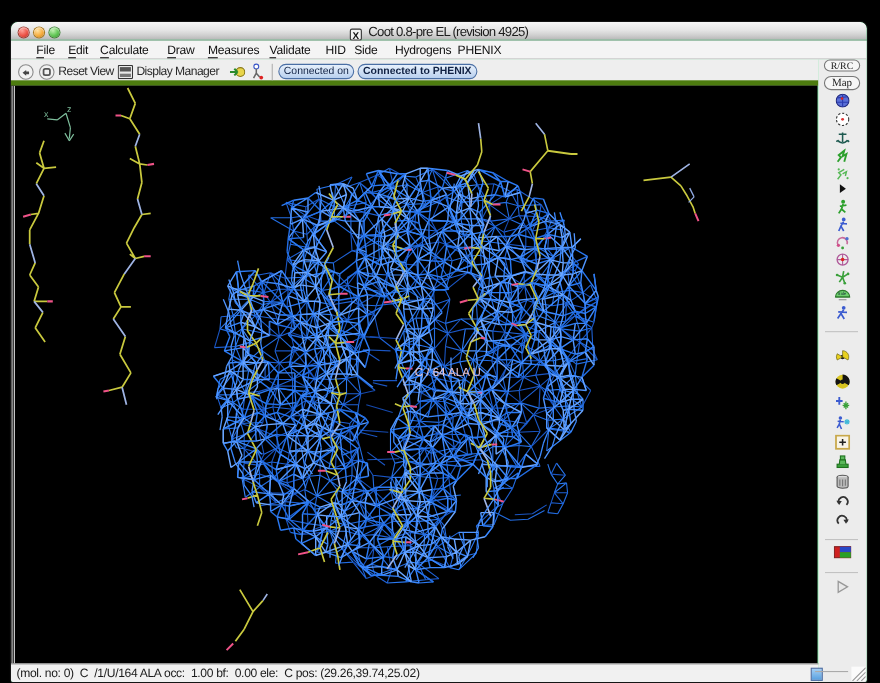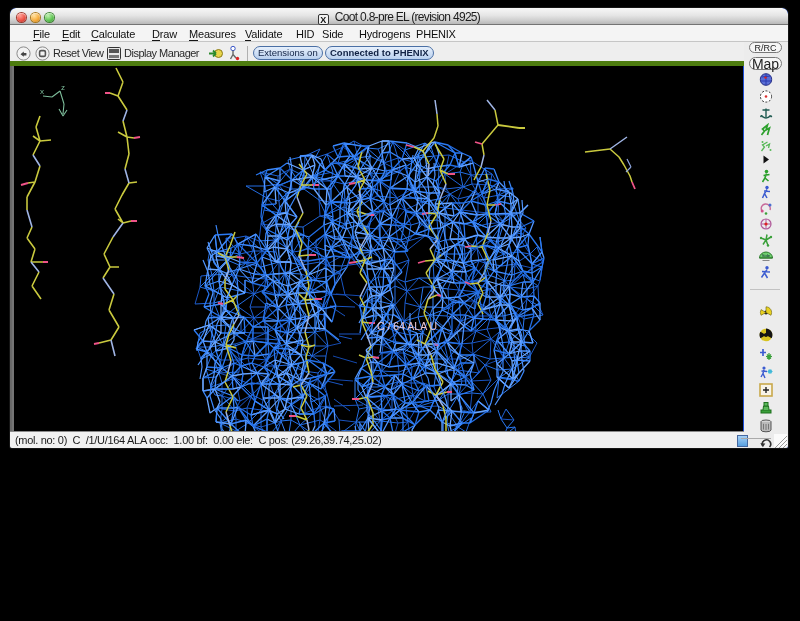--- a/index.html
+++ b/index.html
@@ -1,25 +1,25 @@
 <!DOCTYPE html>
 <html><head><meta charset="utf-8"><style>
 * { margin:0; padding:0; box-sizing:border-box; }
 html,body { width:800px; height:621px; background:#000; font-family:"Liberation Sans",sans-serif; overflow:hidden; position:relative; }
-#win { position:absolute; left:10px; top:8px; width:778px; height:440px; background:#1d4ed8; border-radius:6px 6px 2px 2px; box-shadow:0 0 0 1px #151515, 0 6px 16px rgba(0,0,0,.85); overflow:hidden; }
+#win { position:absolute; left:10px; top:20px; width:778px; height:600px; background:#86efac; border-radius:6px 6px 2px 2px; box-shadow:0 0 0 1px #151515, 0 6px 16px rgba(0,0,0,.85); overflow:hidden; }
 #titlebar { position:absolute; left:0; top:0; width:100%; height:17px; background:linear-gradient(#f7f7f7,#e6e6e6 45%,#d2d2d2 72%,#b8b8b8); border-bottom:1px solid #737373; border-radius:6px 6px 0 0; }
 .tl { position:absolute; top:5px; width:9px; height:9px; border-radius:50%; }
 #titletext { position:absolute; top:2px; width:100%; text-align:center; font-size:12px; letter-spacing:-0.7px; color:#1c1c1c; }
 #x11 { display:inline-block; width:11px; height:11px; background:#f2f2f2; color:#111; border:1px solid #333; border-radius:2px; font-size:9px; font-weight:bold; text-align:center; line-height:11px; vertical-align:-2px; margin-right:6px; letter-spacing:0; }
 #menubar { position:absolute; left:0; top:17px; width:100%; height:17px; background:#f4f4f4; border-bottom:1px solid #c6c6c6; font-size:11px; letter-spacing:-0.2px; color:#101010; }
 #menubar span { position:absolute; top:3px;padding-left:21px; } #menubar u { text-decoration:none; border-bottom:1px solid #151515; padding-bottom:0px; }
 #toolbar { position:absolute; left:0; top:34px; width:734px; height:24px; background:#eeeeee; border-bottom:5px solid #4d7c0f; font-size:11px; letter-spacing:-0.5px; color:#2a2a2a; }
 #toolbar .tb { position:absolute; }
 .pill { position:absolute; top:4px; height:14px; border:1.5px solid #4a6fa5; border-radius:8px; background:linear-gradient(#e7f0fc,#b9d0ee); color:#112244; font-size:9.5px; letter-spacing:0; line-height:11px; padding:0 4px; }
-#rpanel { position:absolute; right:0; top:34px; width:44px; bottom:0; background:#ececec; }
+#rpanel { position:absolute; right:0; top:34px; width:44px; bottom:0; background:#ececec;font-family:Liberation Serif, serif; }
 .rpill { position:absolute; left:5px; width:33px; border:1px solid #777; border-radius:7px; background:#f6f6f6; text-align:center; color:#222; }
 .ricon { position:absolute; left:50%; transform:translateX(-50%); }
 .rsep { position:absolute; left:6px; width:30px; border-top:1px solid #c2c2c2; }
 #canvas { position:absolute; left:0; top:58px; width:733px; height:526px; background:#000; }
 #statusbar { position:absolute; left:0; bottom:0; width:734px; height:17px; background:#f1f1f1; border-top:1px solid #8a8a8a; font-size:11px; color:#1a1a1a;text-decoration:underline; }
 #statusbar .txt { position:absolute; left:5px; top:2px; letter-spacing:-0.3px; white-space:pre; }
 #bluebox { position:absolute; left:727px; bottom:1px; width:11px; height:12px; background:linear-gradient(#a5d0f5,#58a0e0); border:1px solid #4668a0; }
 #grip { position:absolute; right:1px; bottom:1px; width:13px; height:13px; background:#fbfbfb; }
 #slider { position:absolute; right:17px; bottom:9px; width:30px; border-top:1px solid #aaa; }
 </style></head>
@@ -62,21 +62,21 @@
     <svg class="tb" style="left:199px;top:6px" width="14" height="11">
         <circle cx="9.5" cy="5.5" r="4" fill="#e8d44a" stroke="#8a7a18"></circle>
         <path d="M0 5.5 L7 5.5 M7 5.5 L4 2.5 M7 5.5 L4 8.5" stroke="#2c8a2c" stroke-width="1.8" fill="none"></path>
       </svg>
     <svg class="tb" style="left:217px;top:3px" width="14" height="17">
         <circle cx="6" cy="3.5" r="2.2" fill="#fff" stroke="#3a56c8"></circle>
         <path d="M6 5.5 L6 9.5 M6 9.5 L3.5 14 M6 9.5 L9 13" stroke="#666" stroke-width="1.4" fill="none"></path>
         <circle cx="10.5" cy="13.5" r="1.7" fill="#d22"></circle>
       </svg>
     <div class="tb" style="left:237px;top:4px;width:1px;height:15px;background:#b0b0b0"></div>
-    <div class="pill" style="left:243px;">Extensions on</div>
+    <div class="pill" style="left:243px;">Connected on</div>
     <div class="pill" style="left:315px;font-weight:bold;">Connected to PHENIX</div>
   </div>
   <div id="canvas">
 <svg width="733" height="526" viewBox="0 0 733 526" style="display:block;background:#000">
 <rect width="733" height="526" fill="#000"></rect>
 <line x1="1" y1="0" x2="1" y2="526" stroke="#cfcfcf"></line>
 <line x1="3" y1="0" x2="3" y2="526" stroke="#e8e8e8"></line>
 <path d="M289 220L288 235M408 251L413 267M211 254L231 251M363 433L359 451M265 174L278 171M278 373L297 368M435 142L435 158M279 299L283 313M407 92L424 90M204 237L218 233M410 241L420 249M370 434L359 451M271 355L278 373M349 114L335 135M296 254L305 266M435 158L435 174M479 209L495 215M264 329L281 338M305 405L301 421M428 141L427 154M342 172L356 172M437 195L453 202M358 235L376 248M276 196L275 207M429 176L435 174M415 77L421 81M204 225L210 221M270 147L278 146M361 216L372 229M372 229L358 235M428 141L415 155M203 260L216 259M400 269L413 267M429 334L438 346M507 148L494 156M291 278L296 289M270 319L283 313M506 247L495 261M412 136L429 133M415 427L399 438M345 314L345 333M218 233L227 240M441 316L429 334M191 293L202 288M368 211L372 229M423 221L423 241M491 235L493 250M376 408L375 426M372 229L385 239M410 106L409 121M296 254L308 248M264 300L283 313M411 282L429 279M294 382L291 395M275 160L265 174M264 329L277 335M211 254L216 259M415 77L403 96M210 357L213 374M198 194L217 194M356 172L361 186M363 433L370 434M258 312L270 319M407 92L410 106M334 118L349 114M438 346L455 345M203 260L187 281M409 121L428 121M291 278L302 290M303 399L305 405M509 315L487 332M495 221L491 235M363 418L370 434M266 186L269 196M415 77L424 90M491 235L506 247M362 267L373 279M275 288L294 305M361 186L362 195M360 90L360 108M335 135L350 128M500 266L513 263M434 188L423 197M426 306L424 321M488 176L506 167M360 396L376 408M200 184L217 186M296 424L301 421M269 196L276 196M376 248L362 267M202 288L211 294M415 77L407 92M210 221L218 233M308 248L305 266M362 267L362 278M428 340L438 346M275 288L279 299M429 279L425 293M289 220L283 239M342 145L344 156M291 395L303 399M424 212L442 212M288 235L296 254M335 158L342 172M499 276L515 280M434 188L453 202M270 319L264 329M291 278L305 280M425 293L426 306M289 220L307 234M344 156L342 172M519 292L502 303M290 405L305 405M357 356L354 374M423 221L438 223M342 172L361 186M218 208L210 221M395 101L410 106M429 176L434 188M435 174L434 188M264 329L267 347M513 263L499 276" stroke="#3a87fb" stroke-width="1" fill="none"></path>
 <path d="M271 355L258 371M363 304L372 305M332 102L321 115M495 215L504 214M413 317L424 321M236 120L257 132M333 81L344 75M358 235L355 252M394 255L400 269M435 108L450 106M466 265L462 277M491 123L503 122M515 280L519 292M415 155L429 176M301 421L311 433M230 188L217 194M296 327L310 341M278 171L294 169M489 312L509 315M244 228L258 241M283 239L296 254M493 250L495 261M210 357L226 353M317 379L323 395M267 367L278 373M293 161L294 169M413 267L429 279M254 144L270 147M217 194L218 208M356 172L370 174M360 108L349 114M513 209L530 215M370 145L385 156M499 276L494 292M254 251L269 255M283 406L278 424M435 158L453 173M411 294L425 293M361 133L342 145M412 136L428 141M387 266L383 275M270 147L266 160M468 128L474 132M236 197L256 213M212 330L212 343M461 352L456 366M306 213L320 228M329 354L330 368M413 221L423 221M420 249L413 267M514 253L533 249M303 399L323 395M187 281L200 281M363 406L376 408M283 186L276 196M258 312L242 329M415 427L423 425M191 210L190 221M481 174L488 176M359 341L346 356M280 103L268 118M440 128L452 144M452 144L435 158M494 156L481 174M481 273L487 277M389 306L402 301M403 329L382 345M275 207L269 229M441 316L452 315M310 341L310 354M282 123L276 128M335 135L334 141M402 279L411 294M463 288L475 299M395 144L413 149M449 156L465 161M396 413L407 406M345 333L349 343M396 342L398 356M423 197L437 195M448 361L456 366M360 108L368 114M368 114L361 133M443 269L450 278M358 385L369 384M201 249L211 254M479 147L465 161M385 156L398 175M200 184L198 194M225 312L242 329M494 188L505 198M269 196L269 215M429 334L407 341M348 92L332 102M316 211L320 228M372 229L368 235M410 241L408 251M439 89L454 96M453 121L440 128M309 115L309 134M465 161L481 174M202 288L196 303M375 426L370 434M275 160L293 161M451 293L463 288M328 171L342 172M278 94L280 103M384 185L395 186M376 330L368 342M295 90L294 110M449 224L439 242M342 101L349 114M225 345L237 342M281 354L290 359M440 128L435 142M290 359L310 354M488 149L494 156M420 249L443 269M345 367L354 374M310 341L290 359M385 220L385 239M449 235L451 255M210 221L230 225M349 114L361 133M506 247L500 266M362 267L372 259M506 167L494 188M294 305L308 313M429 279L434 276M375 195L368 211M480 293L494 292M222 209L210 221M324 154L335 158M424 212L423 221M438 346L448 361M480 223L479 242M448 361L439 366M317 88L323 106M360 108L363 114M377 107L368 114M251 344L267 347M428 121L429 133M334 141L335 158M236 120L255 120M316 290L315 299M330 420L346 440M252 185L269 196M342 145L363 149M346 440L331 445M401 159L415 155M453 173L466 169M473 328L481 346M403 96L395 101M450 106L453 121M349 343L359 341M481 250L466 265M283 239L288 235M288 235L307 234M479 147L494 156M294 169L290 185M295 434L311 433M450 216L449 224M348 92L360 108M453 121L468 128M420 249L422 262M314 420L319 438M319 136L335 135M370 434L377 449M283 186L292 199M258 312L253 334M209 307L229 306M317 328L320 340M307 234L316 249M349 114L350 128M464 235L451 255M294 382L303 399M500 221L517 223M297 368L307 371M303 399L290 405M346 411L330 420M315 169L315 184M201 321L212 330M403 329L396 342M275 207L278 225M425 185L434 188M390 105L368 114M428 121L412 136M335 135L342 145M290 405L296 424M373 279L383 275M316 199L316 211M425 293L438 293M403 96L390 105M345 333L359 341M475 299L488 304M479 242L481 250M429 133L428 141M335 401L319 409M294 169L283 186M369 384L384 380M315 299L315 321M361 186L347 198M488 149L507 148M217 186L217 194M269 196L275 207M438 328L438 346M467 182L476 180M250 106L268 118M307 371L294 382M190 221L204 225M400 373L409 372M202 288L209 307M402 301L401 317M319 409L314 420M290 185L292 199M395 216L397 225M463 288L480 293M467 226L464 235M303 387L303 399M376 248L387 250M269 135L276 128M443 269L447 265M316 149L334 141M334 141L342 145M449 328L460 346M385 156L401 159M333 81L328 97M225 345L210 357M374 97L377 107M429 104L428 121M494 188L508 186M491 123L489 129M370 355L388 357M356 162L342 172M265 174L266 186M413 149L428 141M375 195L385 212M489 312L487 332M480 223L491 235M267 367L269 380M256 213L269 215M349 240L358 235M335 380L335 401M254 144L251 158M394 255L408 251M389 394L382 408M254 406L264 408M513 209L517 223M410 106L402 123M251 344L238 357M359 341L368 342M280 103L294 110M319 409L301 421M211 294L209 307M367 130L387 132M435 142L452 144M230 294L238 292M361 186L375 195M279 299L294 305M382 334L403 329M229 199L236 197M360 396L346 411M242 273L230 294M335 158L328 171M330 420L342 419M252 185L266 186M461 315L473 328M383 76L403 96M361 216L368 211M503 122L489 129M387 287L372 305M363 406L363 418M438 293L448 304M434 276L450 278M481 174L476 180M527 181L533 196M308 307L315 299M357 321L368 321M500 221L491 235M328 97L348 92M436 123L440 128M451 255L466 265M277 275L275 288M453 121L462 118M452 315L449 328M402 301L408 299M202 209L218 208M269 255L256 267M276 385L284 400M213 279L230 294M306 174L306 181M475 299L461 315M423 197L424 212M310 83L305 92M359 451L377 449M201 321L212 317M307 371L303 387M253 334L264 329M450 278L438 293M369 384L360 396M335 158L315 169M284 400L290 405M236 170L252 185M480 119L491 123M372 287L372 305M435 158L449 156M481 314L473 328M454 96L450 106M346 356L330 368M345 333L358 332M437 357L448 361M447 380L439 399M242 273L256 294M278 424L296 424M495 215L500 221M269 229L258 241M346 440L363 433M290 359L297 368M330 368L335 380M357 223L372 229M384 380L389 394M372 229L385 220M356 162L356 172M423 241L439 242M363 418L363 433M448 304L461 315M428 141L435 142M264 300L279 299M421 81L424 90M266 239L269 255M376 330L382 334M295 90L305 92M342 101L360 108M382 123L402 123M513 209L528 220M449 328L462 327M204 237L211 254M462 327L473 328M385 220L397 225M371 370L369 384M284 400L283 406M330 408L330 420M249 175L252 185M401 159L398 175M411 294L426 306M506 247L514 253M453 173L455 188M508 186L505 198M315 184L337 187M349 343L346 356M375 195L385 199M283 239L280 251M258 371L241 379M203 260L200 281M360 108L377 107M317 379L303 399M495 221L500 221M428 121L436 123M216 259L231 266M342 172L337 187M363 304L357 321M269 274L277 275M453 202L442 212M372 305L389 306M505 198L513 209M320 228L316 242M346 356L354 374M354 374L350 387M450 106L461 109M303 399L319 409M213 374L226 365M370 145L369 163M427 154L429 176M448 304L452 315M209 307L212 317M337 187L332 200M269 229L283 239M316 249L305 266M376 248L387 266M257 132L270 147M394 400L396 413M517 223L528 220M420 249L437 250M370 174L367 183M370 434L383 431M368 83L383 76M294 123L309 134M269 255L271 260M368 342L382 345M315 264L318 280M251 158L265 174M349 114L363 114M399 130L412 136M415 155L398 175M453 173L434 188M296 327L281 338M423 197L442 212M345 314L357 321M244 228L227 240M403 329L415 335M455 345L460 346M507 291L502 303M423 400L425 406M398 175L395 186M522 202L513 209M316 199L332 200M227 240L231 251M368 211L385 212M268 118L257 132M321 115L335 135M402 279L394 287M435 158L429 176M213 279L225 278M283 313L264 329M275 288L296 289M269 229L266 239M238 357L226 365M368 321L388 316M217 186L230 188M316 242L316 249M290 359L307 371M410 106L429 104M316 149L324 154M516 162L506 167M369 163L370 174M270 398L284 400M236 197L222 209M494 188L492 200M320 340L317 358M306 181L315 184M357 223L349 240M370 355L371 370M362 195L375 195M395 216L409 212M350 128L342 145M409 212L424 212M517 233L529 240M396 413L402 427M270 147L275 160M303 387L317 379M360 396L371 396M513 168L520 188M256 273L269 274M296 289L302 290M497 362L494 370M505 361L506 370M506 370L502 380M502 380L497 389M488 388L497 389M485 386L470 394M470 394L454 395M454 395L440 388" stroke="#236de2" stroke-width="1" fill="none"></path>
 <path d="M302 223L307 234M440 128L428 141M296 254L276 266M334 118L335 135M371 396L376 408M494 156L488 176M438 346L437 357M409 121L412 136M475 197L492 200M354 374L358 385M357 82L368 83M289 267L291 278M495 261L499 276M494 188L475 197M361 216L357 223M304 110L309 115M507 291L519 292M267 347L271 355M434 188L455 188M202 209L204 225M332 102L349 114M415 335L429 334M355 252L362 267M369 384L389 394M489 129L501 131M277 275L291 278M217 194L202 209M201 321L205 329M500 266L499 276M276 385L294 382M488 176L494 188M283 313L277 335M382 408L396 413M361 186L367 183M423 221L410 241M437 357L439 366M304 110L294 123M363 114L361 133M412 136L413 149M360 90L374 97M376 408L363 418M213 279L202 288M423 425L407 440M499 276L519 292M357 321L345 333M281 338L271 355M408 299L426 306M357 223L358 235M426 306L435 305M395 84L415 77M423 241L420 249M513 263L515 280M280 251L296 254M202 209L190 221M371 396L389 394M294 382L284 400M507 148L509 154M289 267L305 266M476 180L494 188M374 97L360 108M280 103L294 123M291 395L290 405M217 194L222 209M205 329L212 330M354 374L369 384M216 259L213 279M499 276L507 291M423 221L439 242M304 110L321 115M264 300L258 312M198 194L202 209M281 338L290 359M342 452L359 451M269 215L275 207M368 235L376 248M196 303L201 321M495 261L500 266M394 287L411 294M449 328L438 346M292 199L275 207M427 154L435 158M294 110L294 123M509 154L506 167M266 160L265 174M375 195L361 216M455 345L448 361M317 88L304 110M211 254L231 266M231 266L213 279M488 304L502 303M385 212L372 229M200 281L202 288M271 355L281 354M200 184L217 194M423 400L439 399M395 101L402 123M346 356L357 356M501 131L507 148M481 250L495 261M402 279L411 282M383 76L374 97M218 208L222 209M500 239L506 247M269 229L278 225M402 123L412 136M190 267L187 281M438 293L426 306M407 406L415 427M487 277L499 276M435 174L453 173M294 123L309 115M187 281L202 288M435 305L441 316M491 235L481 250M289 220L302 223M275 288L264 300M296 424L295 434M408 251L420 249M441 316L449 328M403 96L410 106M357 82L360 90M276 128L270 147M305 266L305 280M493 250L506 247M264 300L270 319M217 194L229 199M275 207L291 208M354 374L371 370M278 146L275 160M425 406L415 427M434 188L437 195M413 221L410 241M514 253L513 263M479 242L491 235M415 427L407 440M448 304L441 316M200 281L213 279M494 292L507 291M442 212L423 221M415 155L427 154M441 316L438 328M424 90L410 106M305 266L291 278M355 252L376 248M382 408L388 419M201 249L203 260M282 123L294 123M505 198L495 215M395 84L403 96M409 212L423 221M227 240L211 254M278 225L289 220M448 361L461 352M203 260L213 279M438 293L435 305M275 160L278 171M502 303L509 315M437 195L442 212M413 317L429 334M251 201L269 196M281 354L278 373M276 266L291 278M481 250L493 250M265 174L283 186M429 176L425 185M375 426L388 419M264 329L251 344M204 225L204 237M370 355L354 374M278 94L295 90M294 123L276 128M278 373L294 382M372 259L373 279M475 197L495 215M357 82L374 97M276 196L292 199M439 242L420 249M425 406L423 425M502 303L489 312M269 215L269 229M290 359L278 373M403 96L407 92M503 122L501 131M278 171L283 186M481 174L494 188M210 221L204 237M341 189L361 186M297 368L294 382M368 235L385 239M196 303L209 307M204 237L201 249M424 90L429 104M218 233L211 254M383 374L369 384M294 110L304 110M342 145L335 158M266 160L275 160M307 234L296 254M394 255L413 267M413 267L402 279M455 188L453 202M426 306L441 316M363 418L375 426M399 438L407 440M385 239L376 248M296 254L289 267M491 235L500 239M275 160L294 169M376 408L382 408M411 282L411 294M429 334L438 328M348 92L360 90M376 248L372 259M438 328L449 328M249 175L265 174M306 213L289 220M388 419L402 427M347 198L362 195M439 366L440 384M413 149L415 155M294 382L303 387M429 279L438 293M190 267L203 260M488 344L491 353M496 343L504 354M491 353L497 362M504 354L497 362M497 362L505 361M505 361L494 370" stroke="#2a79f2" stroke-width="1" fill="none"></path>
@@ -110,21 +110,21 @@
 <path d="M617 93L621 101M621 101L616 106" stroke="#8fa8e0" stroke-width="1.2" fill="none"></path>
 <path d="M505 314L508 316" stroke="#2a6fe0" stroke-width="1.5" fill="none"></path>
 <path d="M42 31L33 30M42 31L50 25M50 25L54 38M54 38L53 48M49 43L53 50M57 44L53 50" stroke="#7dbd9b" stroke-width="1.1" fill="none"></path>
 <text x="30" y="28" font-family="Liberation Sans,sans-serif" font-size="8" fill="#7dbd9b">x</text>
 <text x="51" y="24" font-family="Liberation Sans,sans-serif" font-size="8" fill="#7dbd9b">z</text>
 <text x="367" y="264" font-family="Liberation Sans,sans-serif" font-size="10.5" fill="#edc6cf">C  / 64 ALA U</text>
 </svg>
   </div>
   <div id="rpanel">
 <div class="rpill" style="top:0px;height:11px;font-size:9px;line-height:10px;">R/RC</div>
-<div class="rpill" style="top:15px;height:13px;font-size:14px;line-height:12px;">Map</div>
+<div class="rpill" style="top:15px;height:13px;font-size:10px;line-height:12px;">Map</div>
 <svg class="ricon" style="top:31px" width="13" height="13">
         <circle cx="6.5" cy="6.5" r="5.8" fill="#5a6fd6" stroke="#222a80"></circle>
         <path d="M2 4 L11 3 M1.5 8 L11.5 8 M6.5 1 L6.5 12" stroke="#2a3bb0" fill="none"></path>
         <circle cx="6" cy="4.6" r="1.2" fill="#d22"></circle>
       </svg>
 <svg class="ricon" style="top:48px" width="13" height="13">
         <circle cx="6.5" cy="6.5" r="5.6" fill="#fff" stroke="#333" stroke-dasharray="2 1.6"></circle>
         <circle cx="6.5" cy="6.5" r="1.3" fill="#d33"></circle>
       </svg>
 <svg class="ricon" style="top:65px" width="13" height="14">

